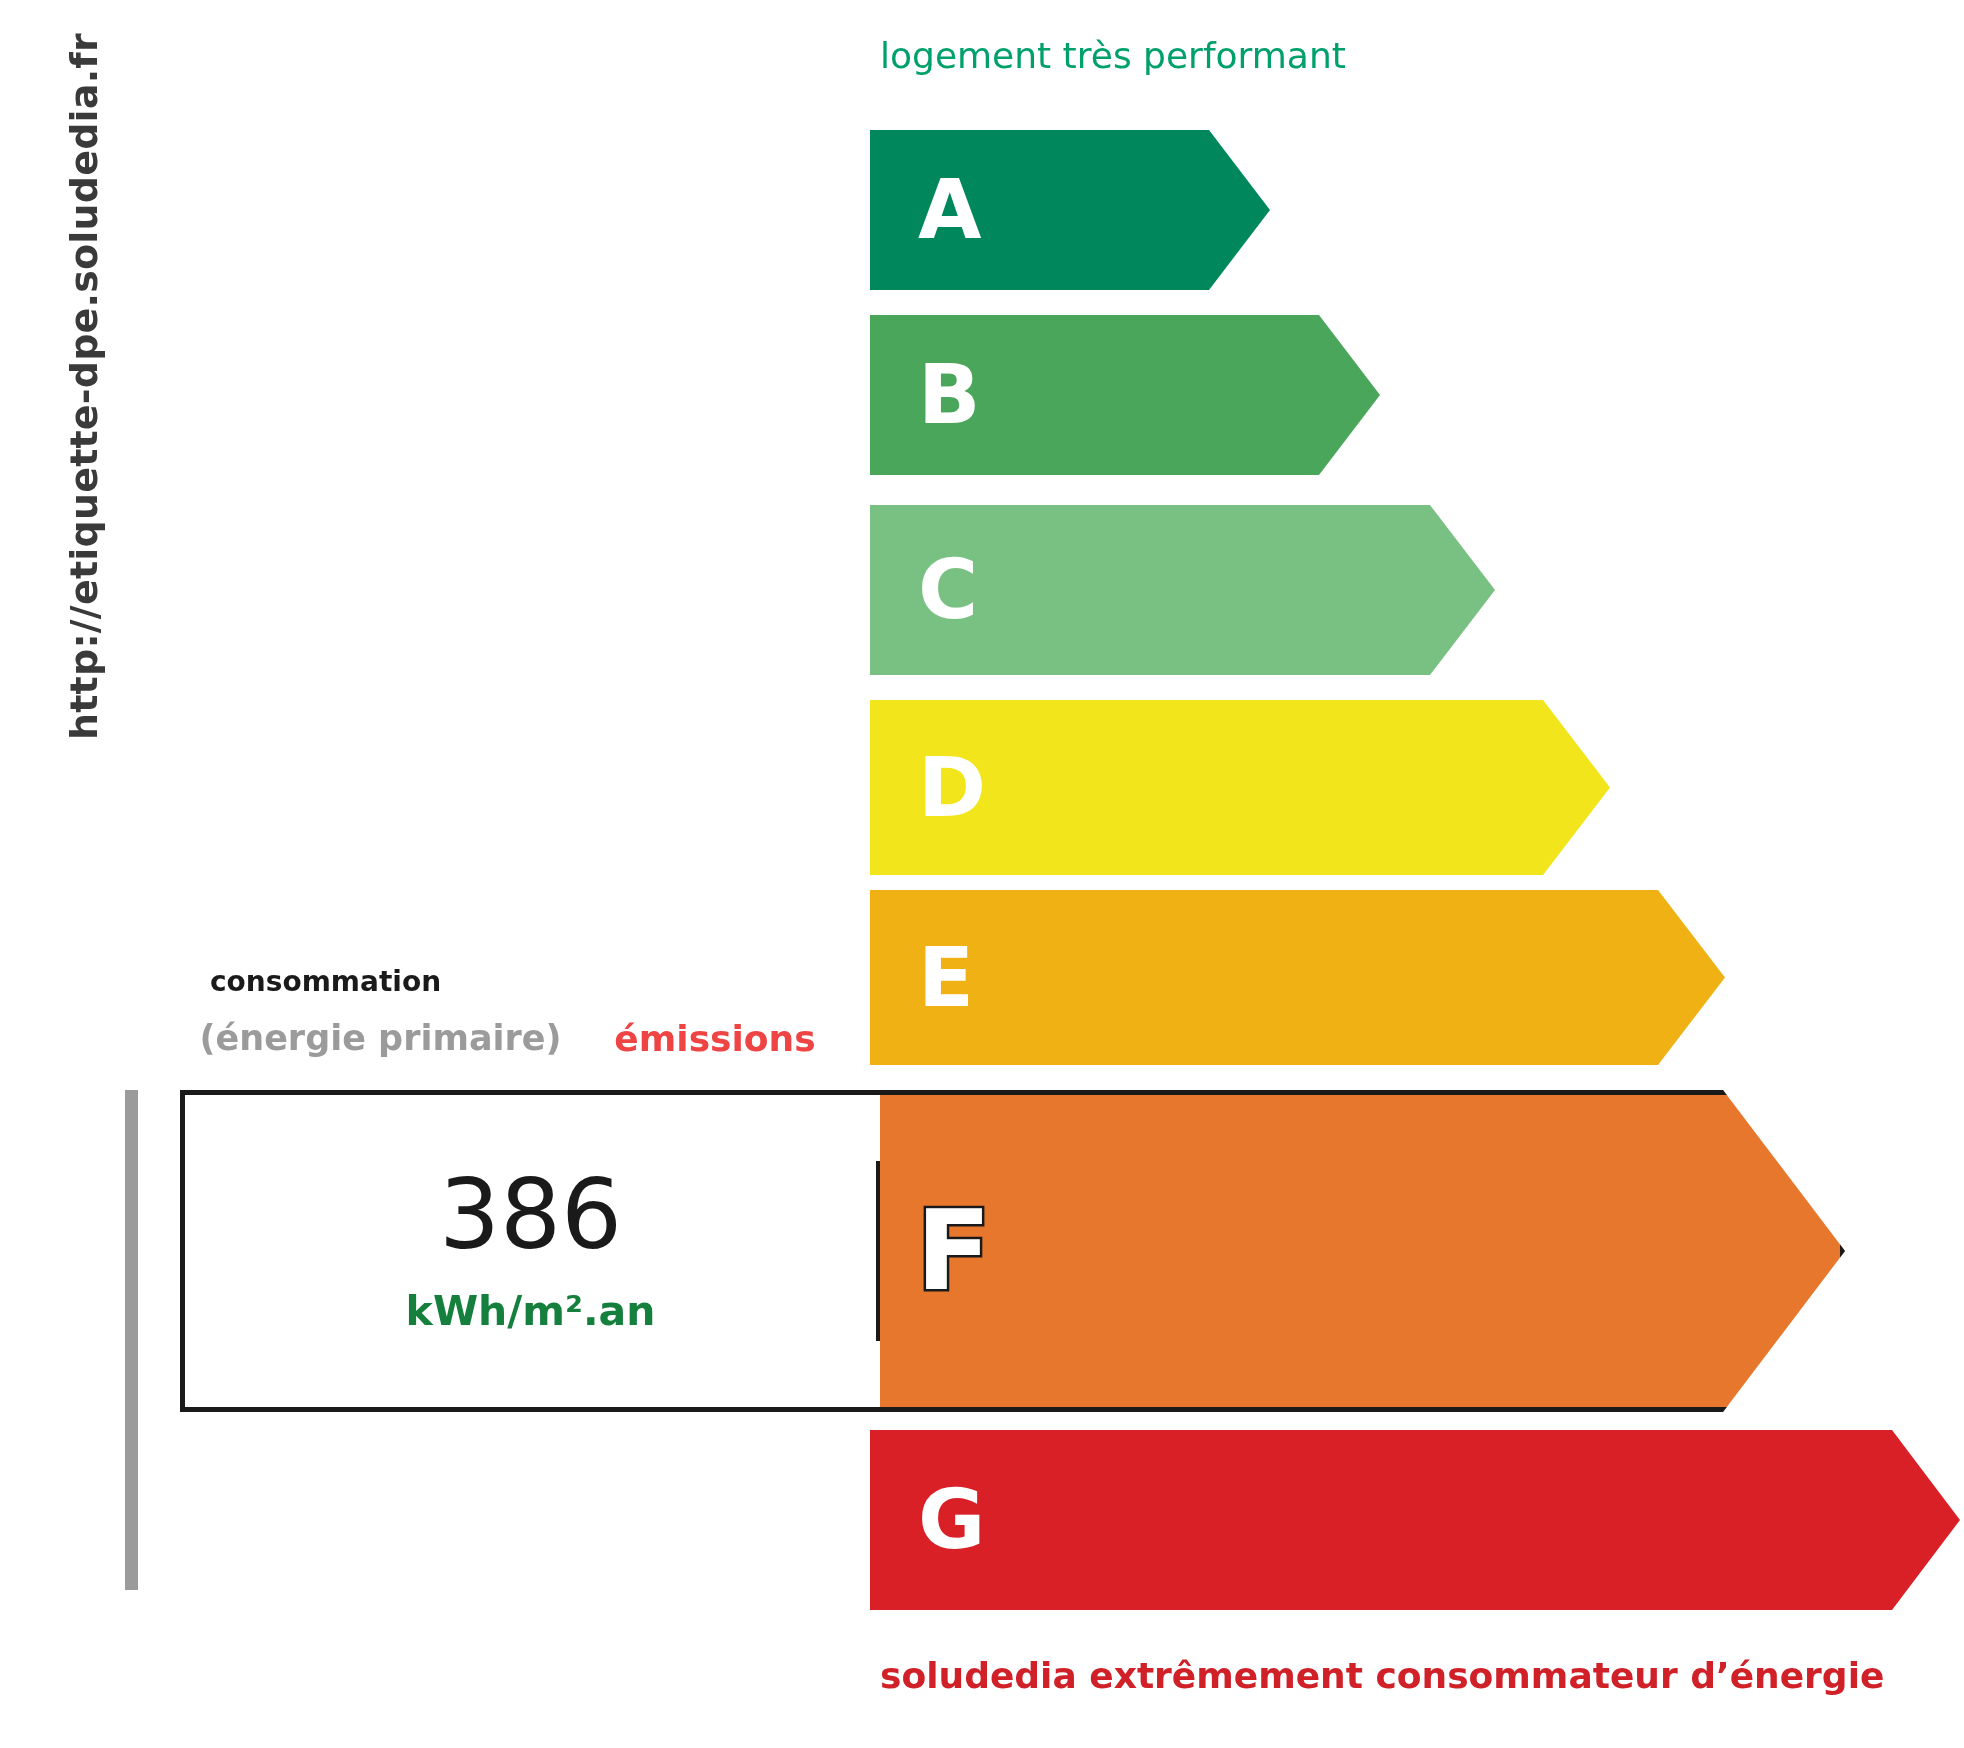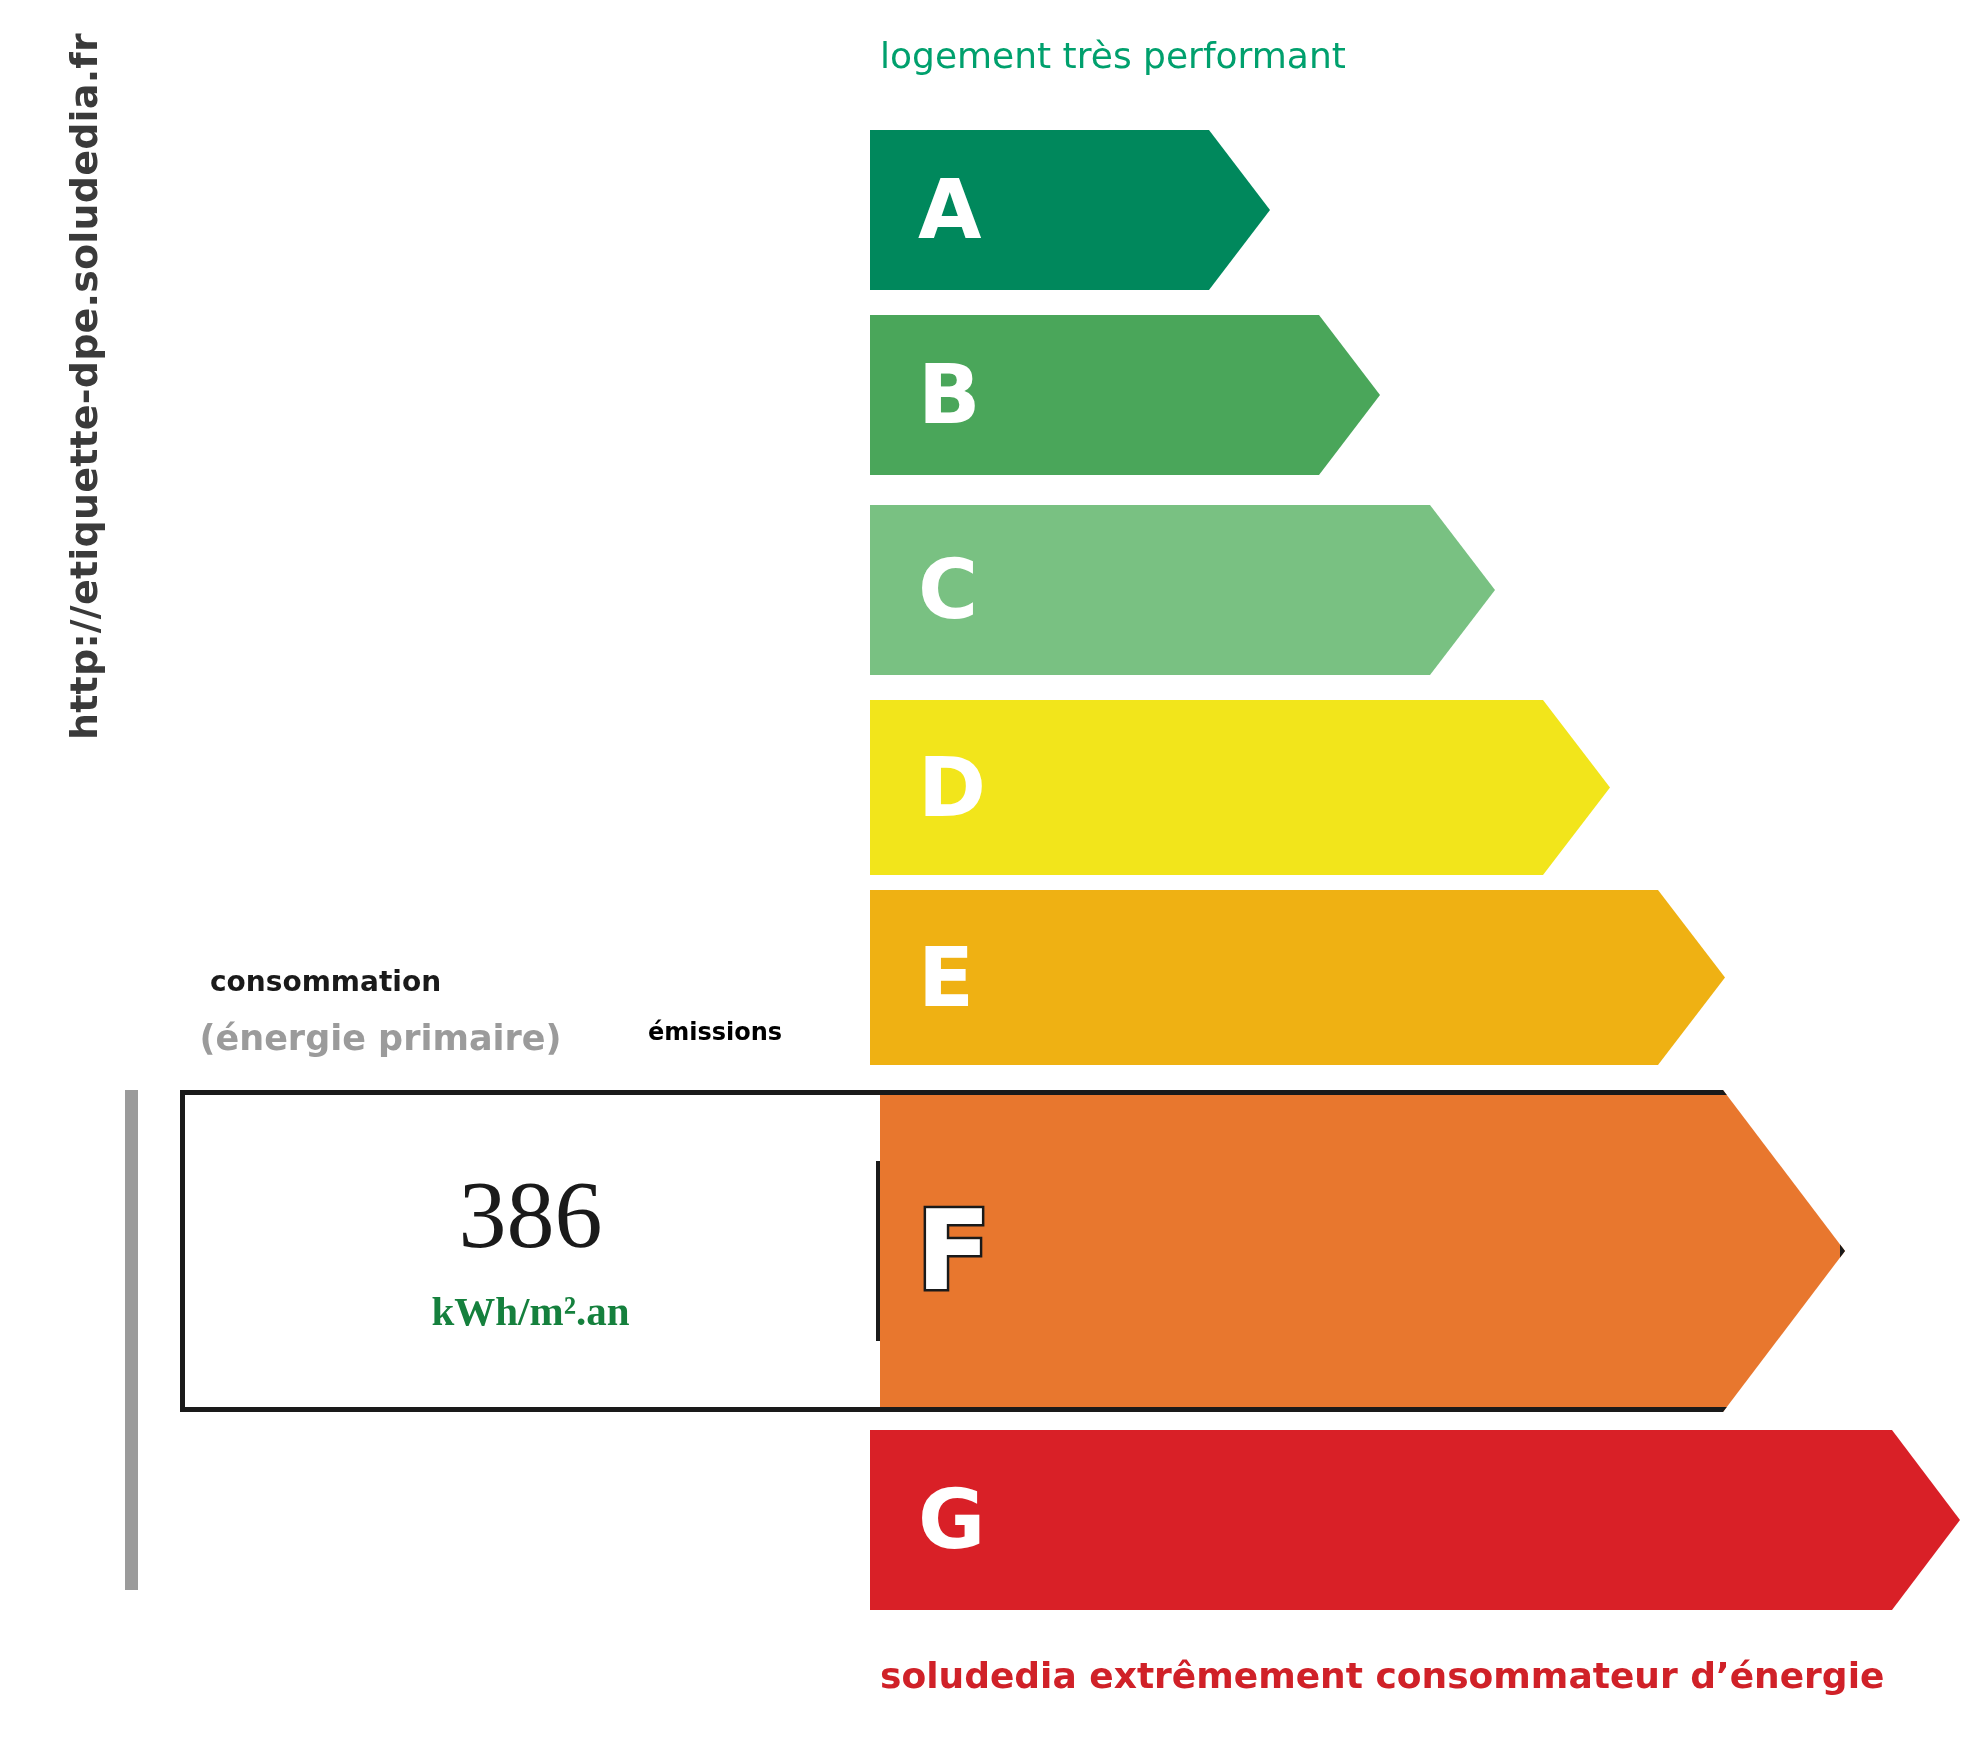--- a/index.html
+++ b/index.html
@@ -100,40 +100,39 @@
     font-size: 35px;
     font-weight: 700;
     color: #9b9b9b;
   }
   .lbl-emis {
     position: absolute;
     left: 595px;
     top: 1018px;
     width: 240px;
     text-align: center;
-    font-size: 24px;
+    font-size: 36px;
     font-weight: 700;
-    color: #000000;
+    color: #ef4444;
   }
 
   
   .values-box {
     position: absolute;
     left: 180px;
     top: 1090px;
     width: 700px;
     height: 322px;
     background: #ffffff;
     border: 5px solid #1a1a1a;
     border-right: none;
     box-sizing: border-box;
     display: flex;
     align-items: center;
     z-index: 5;
-    font-family: Liberation Serif, serif;
   }
   .value-cell {
     flex: 1 1 0;
     text-align: center;
   }
   .value-cell .num {
     font-size: 96px;
     font-weight: 400;
     color: #1a1a1a;
     line-height: 1;

